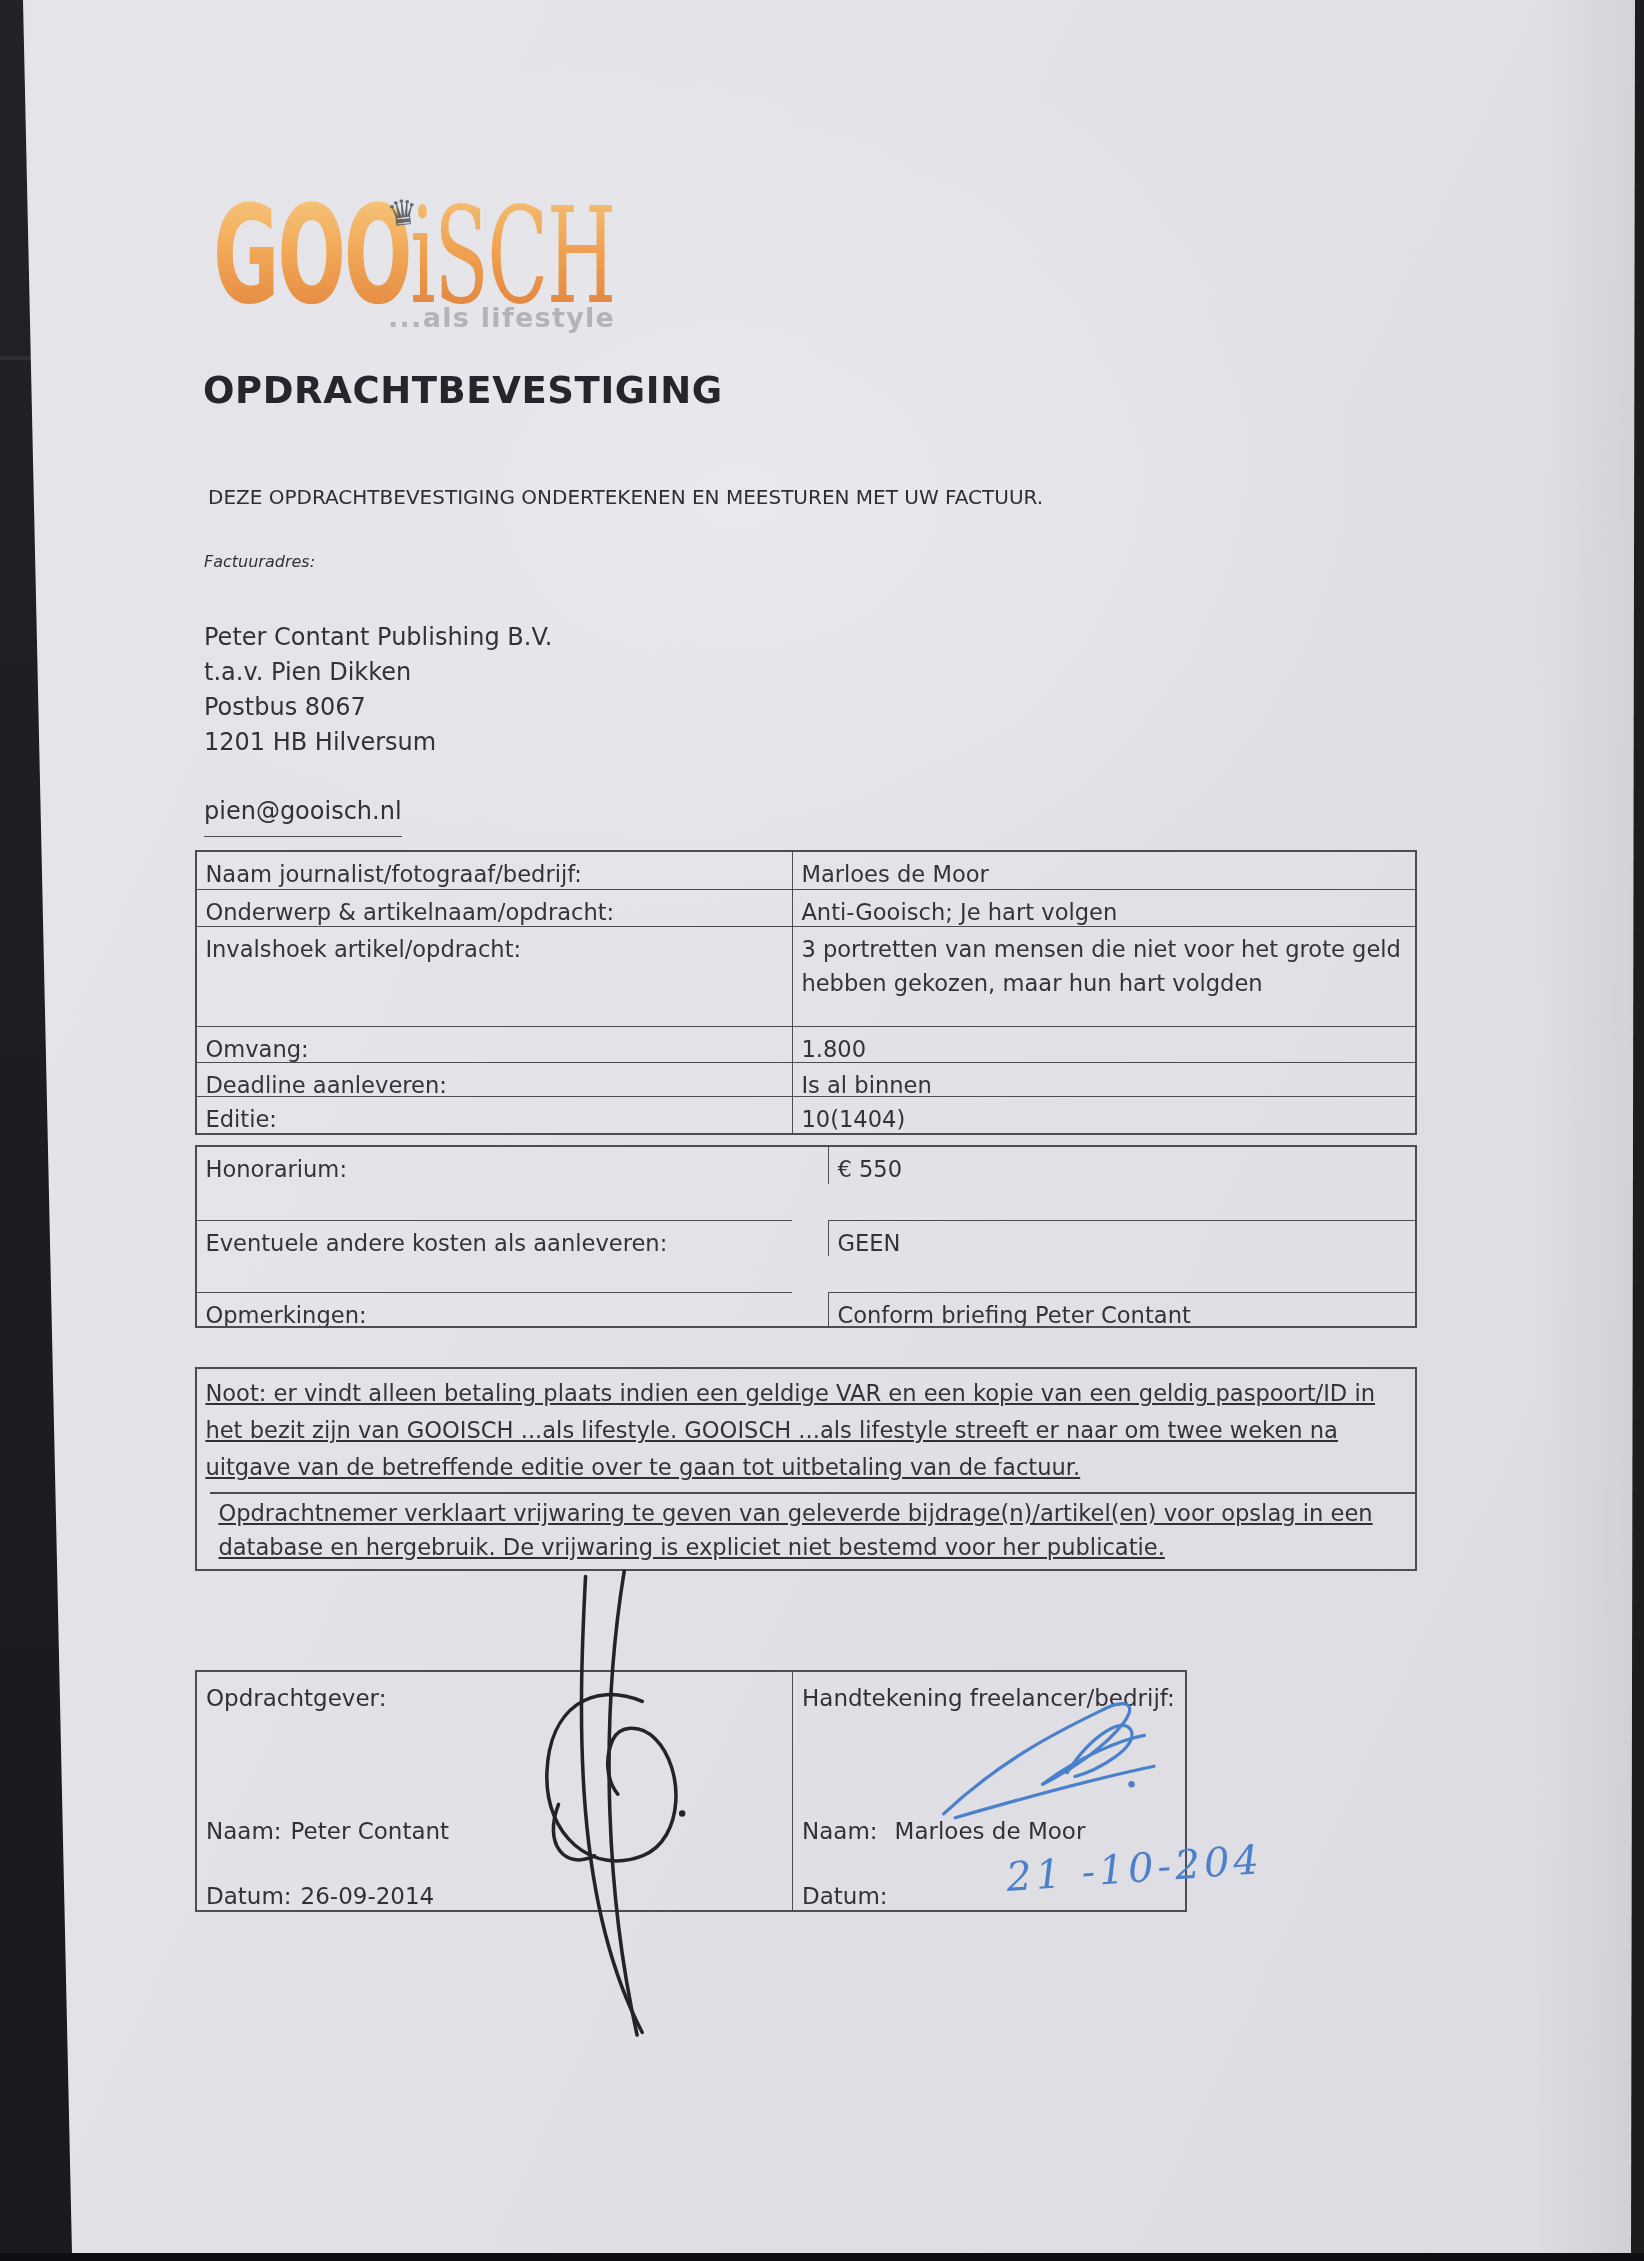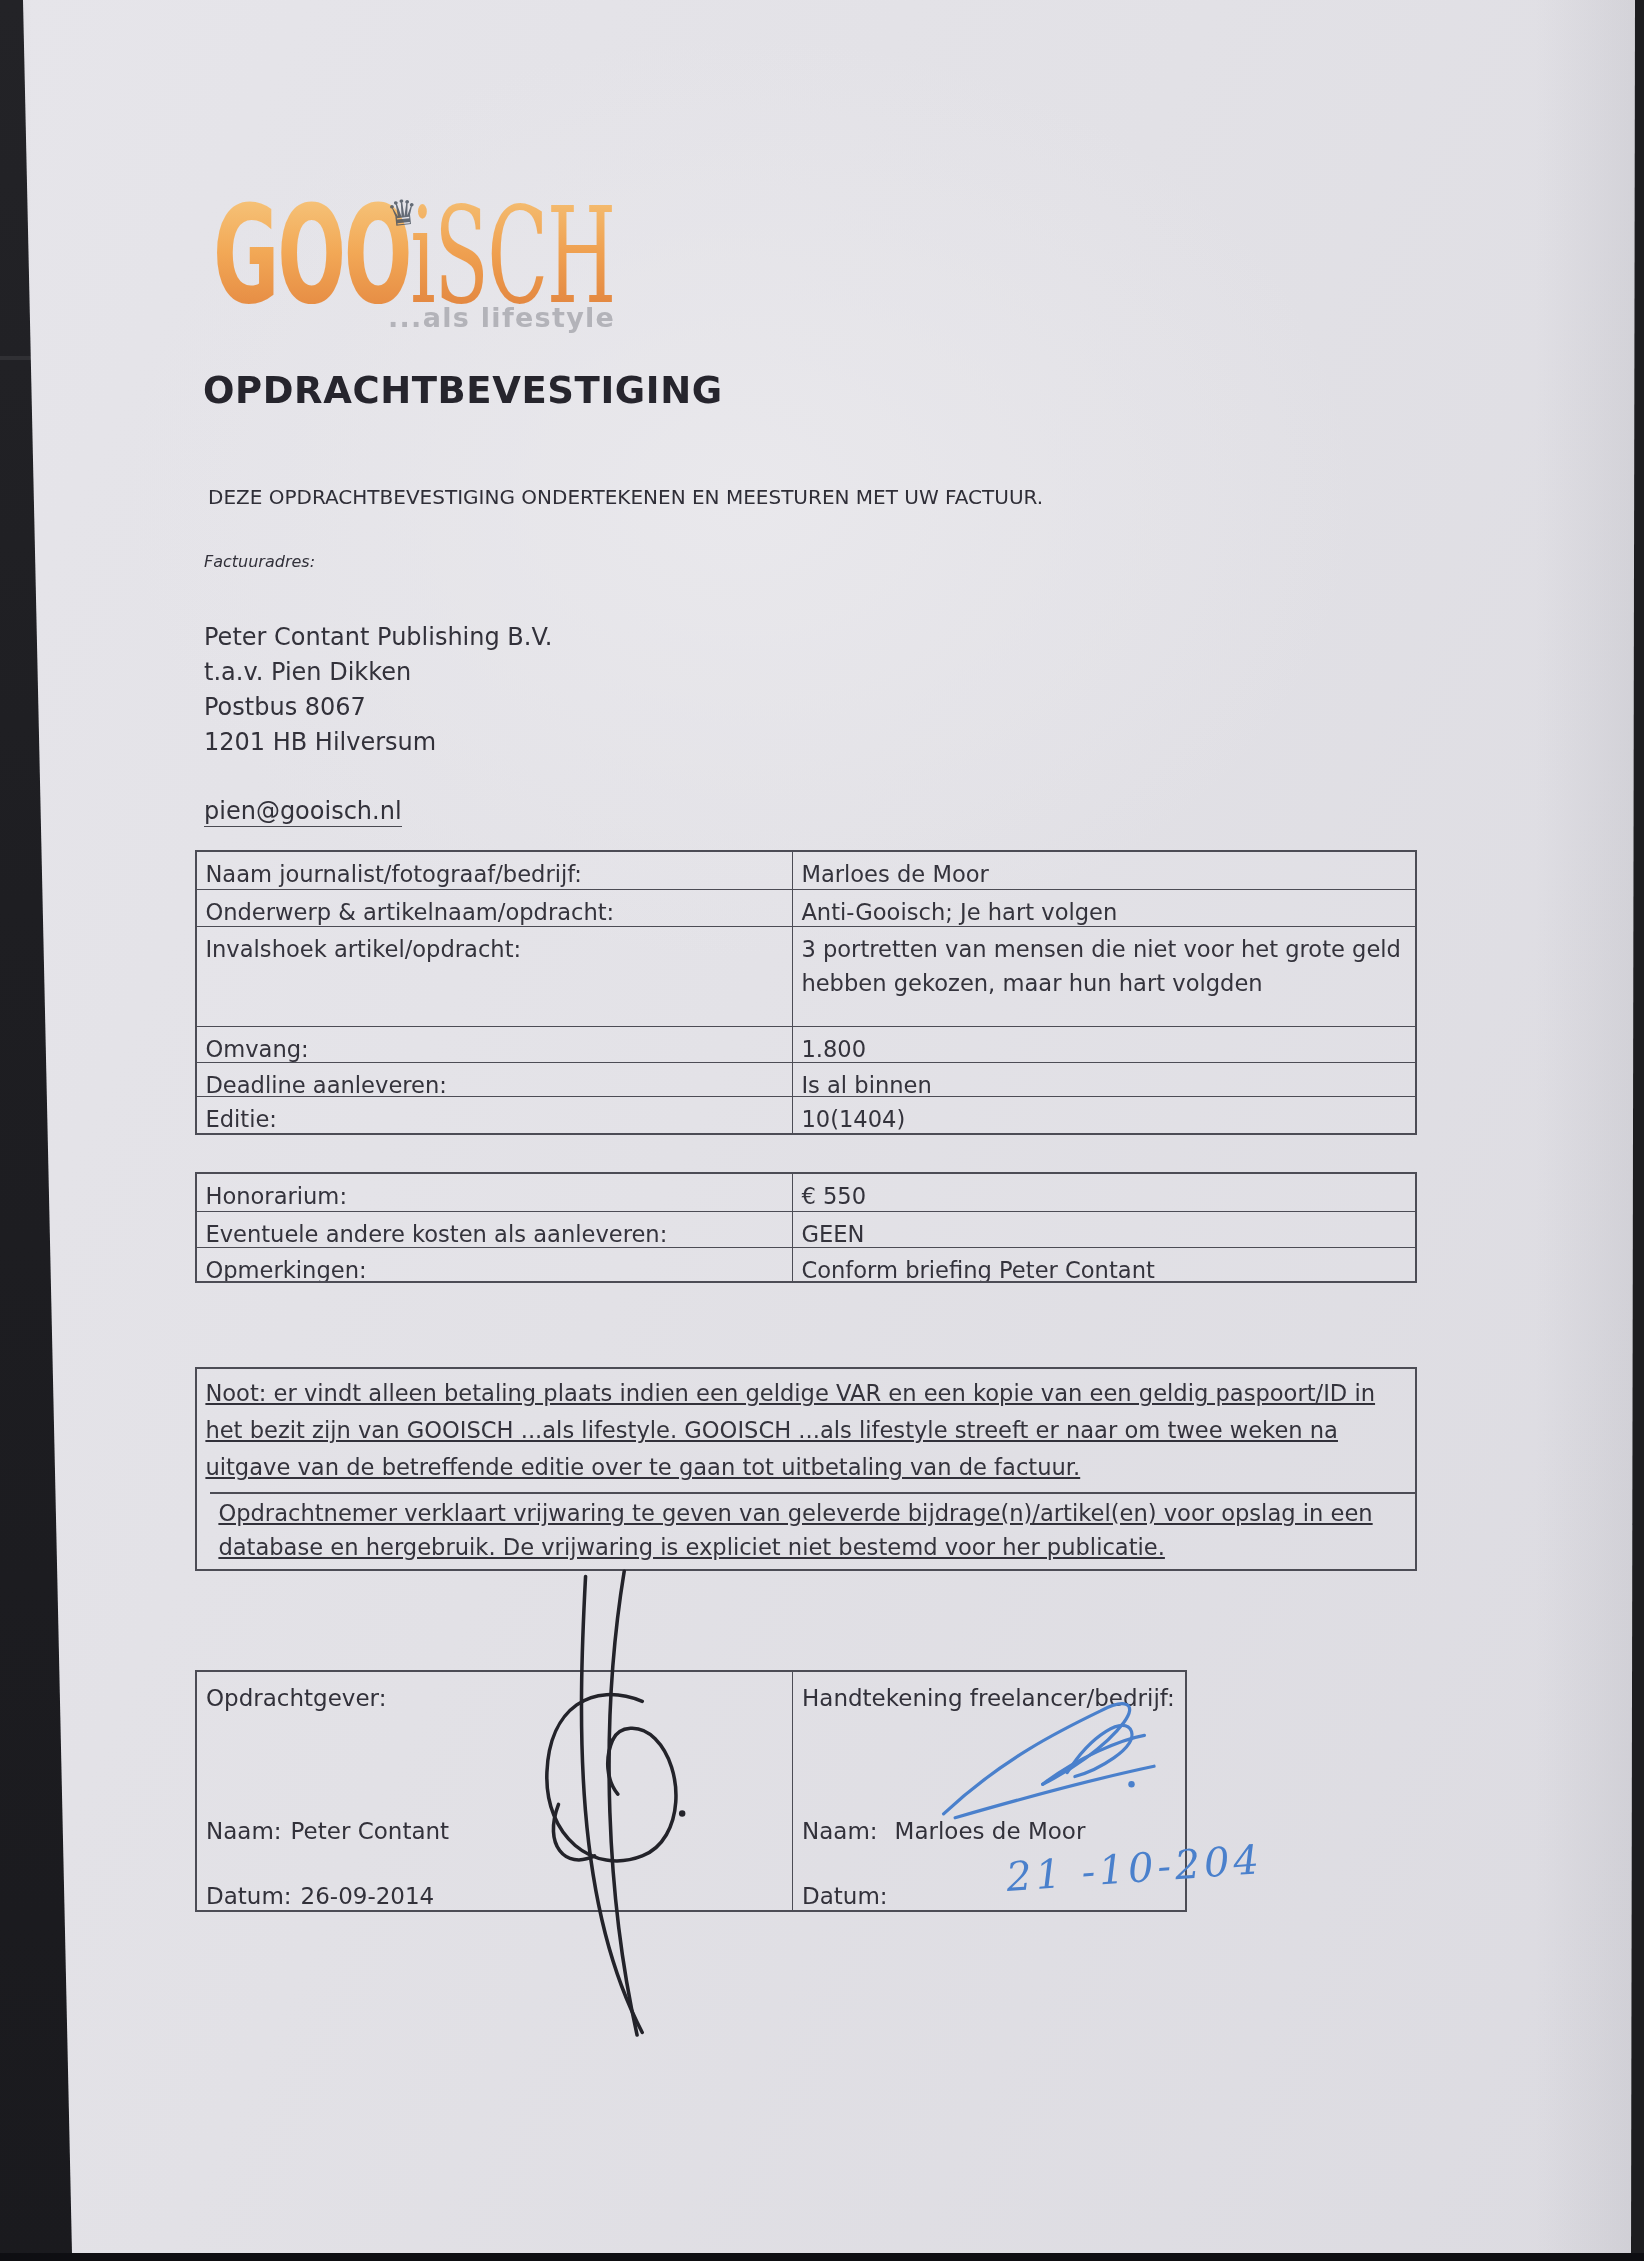--- a/index.html
+++ b/index.html
@@ -31,29 +31,29 @@
       -webkit-background-clip:text;background-clip:text;color:transparent;}
   .crown{position:absolute;left:387px;top:193px;font-size:35px;color:#4d5662;transform:rotate(-6deg);opacity:.85;}
   .tagline{position:absolute;left:388px;top:302px;font-size:27px;font-weight:bold;color:#b3b3b9;letter-spacing:1.3px;}
   
   .title{position:absolute;left:203px;top:369px;width:1212px;text-align:left;
          font-size:37px;font-weight:bold;color:#26252d;letter-spacing:0.6px;}
   .intro{position:absolute;left:208px;top:485px;font-size:20px;color:#2f2e37;}
   .factlabel{position:absolute;left:204px;top:552px;font-size:16px;font-style:italic;}
   .address{position:absolute;left:204px;top:620px;font-size:24px;line-height:35px;}
   .email{position:absolute;left:204px;top:797px;font-size:24px;color:#32313a;
-         border-bottom:1.9px solid #4a4a52;padding-bottom:1px;text-decoration:none;display:inline-block;}
+         border-bottom:1.9px solid #4a4a52;padding-bottom:11px;text-decoration:none;display:inline-block;}
   
   .tbl{position:absolute;left:195px;width:1222px;border:2.6px solid #4c4c55;box-sizing:border-box;
        display:grid;grid-template-columns:595px 1fr;background:rgba(255,255,255,.06);}
   .cell{font-size:22.6px;padding:5.2px 10.3px 0 8.4px;box-sizing:border-box;color:#34333c;line-height:34px;}
   .cell.val{border-left:1.9px solid #4c4c55;}
   .rowline{border-top:1.9px solid #4c4c55;}
   #table1{top:850px;}
-  #table2{top:1172px;}
+  #table2{top:1145px;gap:36px;}
   .h58{height:37px;overflow:hidden;} .h56{height:36px;overflow:hidden;}
   .h155{height:100px;} .h52{height:34px;overflow:hidden;} .h57{height:37px;overflow:hidden;}
   
   .notebox{position:absolute;left:195px;top:1367px;width:1222px;border:2.6px solid #4c4c55;box-sizing:border-box;text-decoration:underline;}
   .notecell{font-size:22.6px;line-height:37px;padding:6.4px 11.6px 5.2px 8.4px;color:#34333c;}
   .notecell + .notecell{border-top:2.6px solid #4c4c55;line-height:34px;padding-top:2px;margin-left:13px;}
   
   .sigtbl{position:absolute;left:195px;top:1670px;width:992px;height:242px;border:2.6px solid #4c4c55;
           box-sizing:border-box;display:grid;grid-template-columns:595px 1fr;}
   .sigcell{position:relative;font-size:23px;color:#32313a;}

